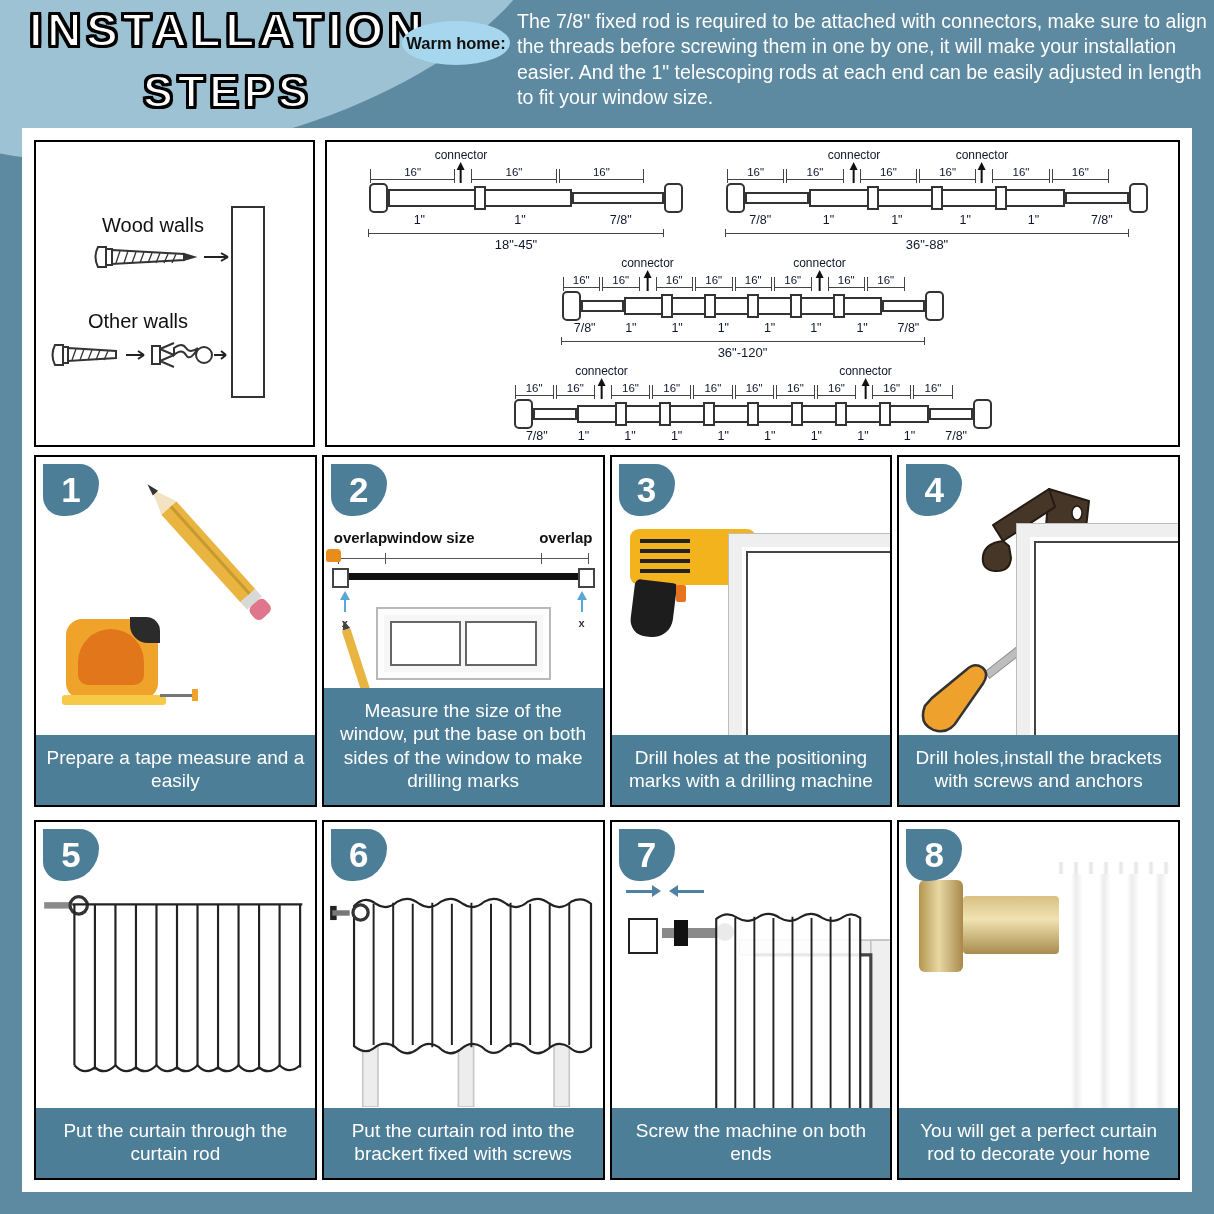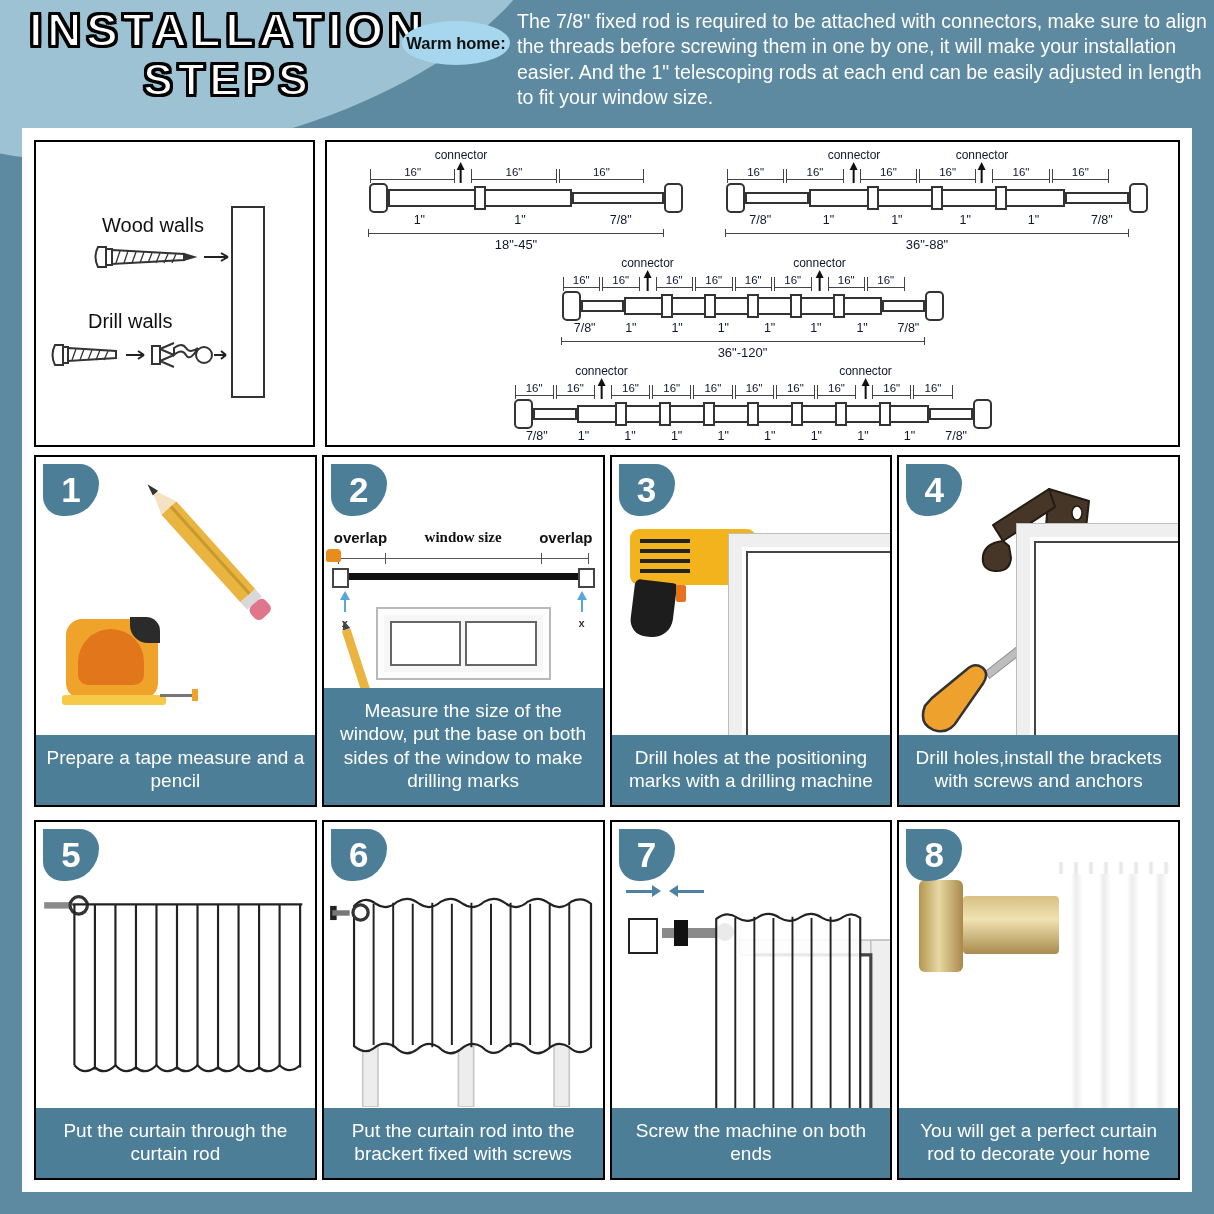--- a/index.html
+++ b/index.html
@@ -7,21 +7,21 @@
         font-family:"Liberation Sans",sans-serif;}
   
   .header-ellipse{position:absolute;left:-140px;top:-185px;width:700px;height:330px;
         background:#9dc2d4;border-radius:50%;transform:rotate(-14deg);}
   .title-block{position:absolute;left:28px;top:6px;width:400px;text-align:center;z-index:2;}
   .title-line{font-weight:bold;color:#fff;letter-spacing:5px;line-height:1.04;
         -webkit-text-stroke:2px #000;
         text-shadow:-2px -2px 0 #000,2px -2px 0 #000,-2px 2px 0 #000,2px 2px 0 #000,
                     -2px 0 0 #000,2px 0 0 #000,0 -2px 0 #000,0 2px 0 #000;}
   .t1{font-size:47px;}
-  .t2{font-size:44px;margin-top:2px;}
+  .t2{font-size:44px;margin-top:14px;}
   .warmtips{position:absolute;left:402px;top:21px;width:108px;height:44px;background:#a7d7ee;
         border-radius:50%;display:flex;align-items:center;justify-content:center;z-index:3;
         color:#111;font-size:16.5px;font-weight:bold;}
   .tips-text{position:absolute;left:517px;top:9px;width:692px;color:#fff;font-size:19.5px;
         line-height:1.3;z-index:2;}
   
   .content{position:absolute;left:22px;right:22px;top:128px;bottom:22px;background:#fff;}
   .top-row{display:flex;gap:10px;padding:12px 12px 0 12px;height:307px;}
   .panel{background:#fff;border:2px solid #000;box-sizing:border-box;position:relative;}
   .wall-card{width:281px;flex:none;}
@@ -77,21 +77,21 @@
         border-radius:33px 33px 10px 10px;}
   .tape-clip{position:absolute;right:-2px;top:-2px;width:30px;height:26px;background:#2b2b2b;
         border-radius:0 14px 0 18px;}
   .tape-base{position:absolute;left:-4px;bottom:-6px;width:104px;height:10px;background:#f7c948;border-radius:3px;}
   .tape-tab{position:absolute;right:-36px;bottom:2px;width:34px;height:3px;background:#777;}
   .tape-hook{position:absolute;right:-40px;bottom:-2px;width:6px;height:12px;background:#f0a32a;}
   .pencil1{position:absolute;right:2px;top:0px;}
   
   .s2-labels{position:absolute;left:10px;right:10px;top:72px;display:flex;justify-content:space-between;
         font-size:15px;font-weight:bold;color:#111;}
-  .s2-win-label{flex:1;text-align:center;font-family:Liberation Serif, serif;}
+  .s2-win-label{flex:1;text-align:left;}
   .s2-dim{position:absolute;left:14px;right:14px;top:96px;height:11px;
         background:linear-gradient(#555,#555) center/100% 1px no-repeat;}
   .s2-dim i{position:absolute;top:0;width:1px;height:11px;background:#555;}
   .s2-tape{position:absolute;left:2px;top:92px;width:15px;height:13px;background:#e88c1d;border-radius:4px 4px 2px 2px;}
   .s2-rod{position:absolute;left:16px;right:16px;top:116px;height:7px;background:#111;}
   .s2-endsq{position:absolute;top:-5px;width:13px;height:16px;background:#fff;border:2px solid #444;}
   .s2-arrow{position:absolute;width:0;height:0;border-left:5px solid transparent;border-right:5px solid transparent;
         border-bottom:9px solid #58a7d7;}
   .s2-arrow i{position:absolute;left:-1px;top:9px;width:2px;height:12px;background:#58a7d7;display:block;}
   .s2-x{position:absolute;font-size:11px;color:#333;font-weight:bold;}
@@ -172,21 +172,21 @@
             <path d="M6,5 q-5,10 0,20 l8,0 l0,-20 z"></path>
             <rect x="14" y="7" width="6" height="16"></rect>
             <path d="M20,8 L92,12 L92,18 L20,22 z"></path>
             <path d="M28,9 l-4,12 M36,9 l-4,12 M44,10 l-4,11 M52,10 l-4,11 M60,11 l-4,10 M68,11 l-4,10 M76,12 l-4,9 M84,12 l-4,9" stroke-width="1.3"></path>
             <path d="M92,12 L102,15 L92,18 z" fill="#333"></path>
           </g>
           <g stroke="#222" stroke-width="2">
               <path d="M112,15 h24 M136,15 l-7,-4 M136,15 l-7,4"></path>
             </g>
         </svg>
-        <div class="wall-label" style="left:52px;top:168px;">Drill walls</div>
+        <div class="wall-label" style="left:52px;top:168px;">Other walls</div>
         <svg style="position:absolute;left:14px;top:196px;" width="182" height="34" viewBox="0 0 182 34">
           <g stroke="#333" fill="#fff" stroke-width="2">
             <path d="M5,7 q-5,10 0,20 l8,0 l0,-20 z"></path>
             <rect x="13" y="9" width="5" height="16"></rect>
             <path d="M18,10 L66,13 L66,20 L18,23 z"></path>
             <path d="M26,11 l-4,11 M34,11 l-4,11 M42,12 l-4,10 M50,12 l-4,10 M58,13 l-4,9" stroke-width="1.3"></path>
           </g>
           <g stroke="#222" stroke-width="2">
               <path d="M76,17 h18 M94,17 l-6,-4 M94,17 l-6,4"></path>
             </g>
@@ -501,21 +501,21 @@
             </g>
           </svg>
           <div class="tape-body">
             <div class="tape-arch"></div>
             <div class="tape-clip"></div>
             <div class="tape-base"></div>
             <div class="tape-tab"></div>
             <div class="tape-hook"></div>
           </div>
         </div>
-        <div class="step-caption">Prepare a tape measure and a pencil</div>
+        <div class="step-caption">Prepare a tape measure and a easily</div>
       </div>
 
       <div class="step-card">
         <div class="step-art">
           <div class="badge">2</div>
           <div class="s2-labels">
             <span>overlap</span>
             <span class="s2-win-label">window size</span>
             <span>overlap</span>
           </div>

